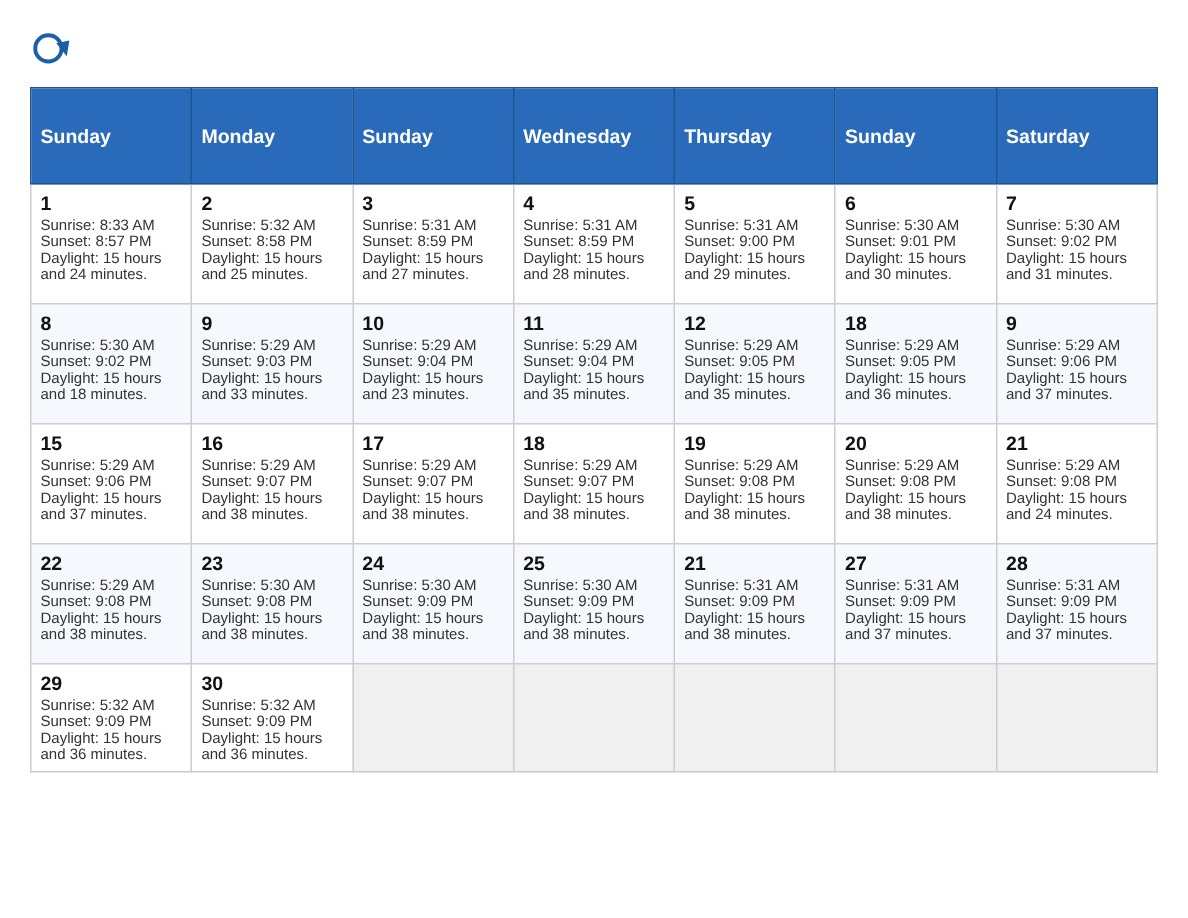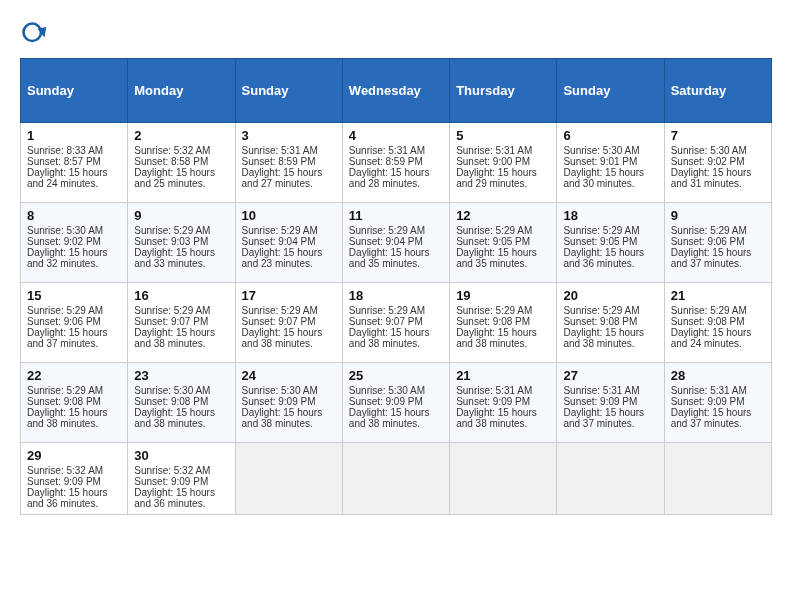--- a/index.html
+++ b/index.html
@@ -170,21 +170,21 @@
           <div>Daylight: 15 hours</div>
           <div>and 31 minutes.</div>
         </td>
       </tr>
       <tr>
         <td>
           <span class="day-number">8</span>
           <div>Sunrise: 5:30 AM</div>
           <div>Sunset: 9:02 PM</div>
           <div>Daylight: 15 hours</div>
-          <div>and 32 minutes.</div>
+          <div>and 18 minutes.</div>
         </td>
         <td>
           <span class="day-number">9</span>
           <div>Sunrise: 5:29 AM</div>
           <div>Sunset: 9:03 PM</div>
           <div>Daylight: 15 hours</div>
           <div>and 33 minutes.</div>
         </td>
         <td>
           <span class="day-number">10</span>

